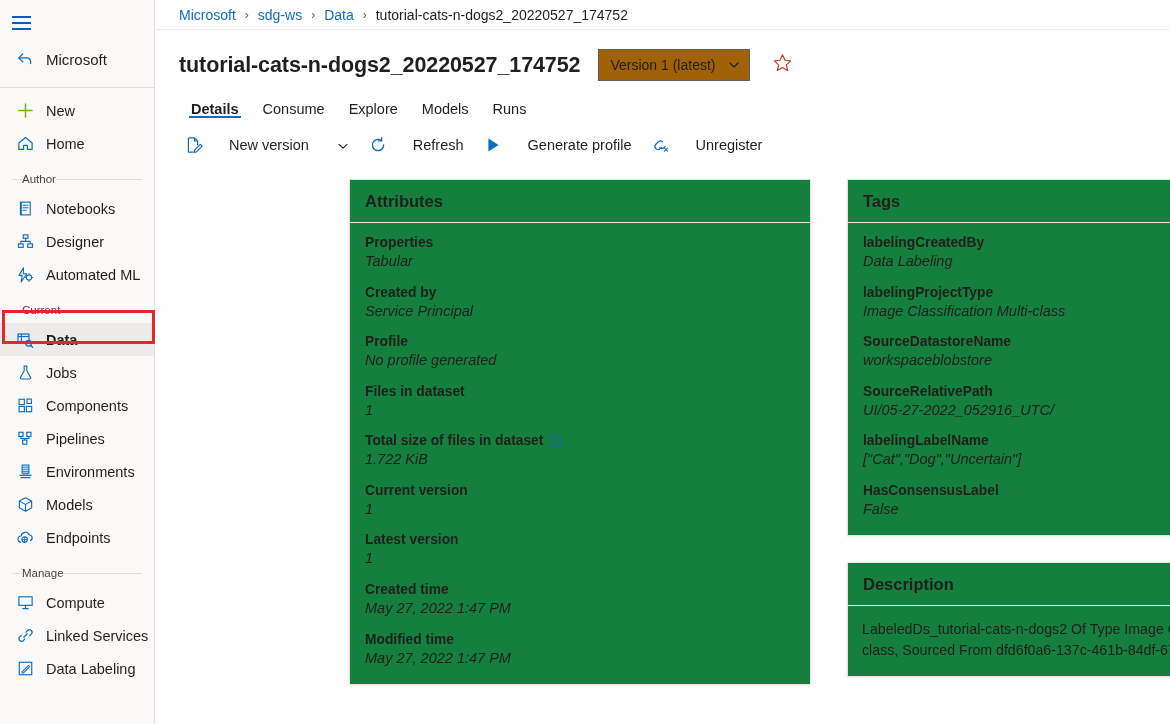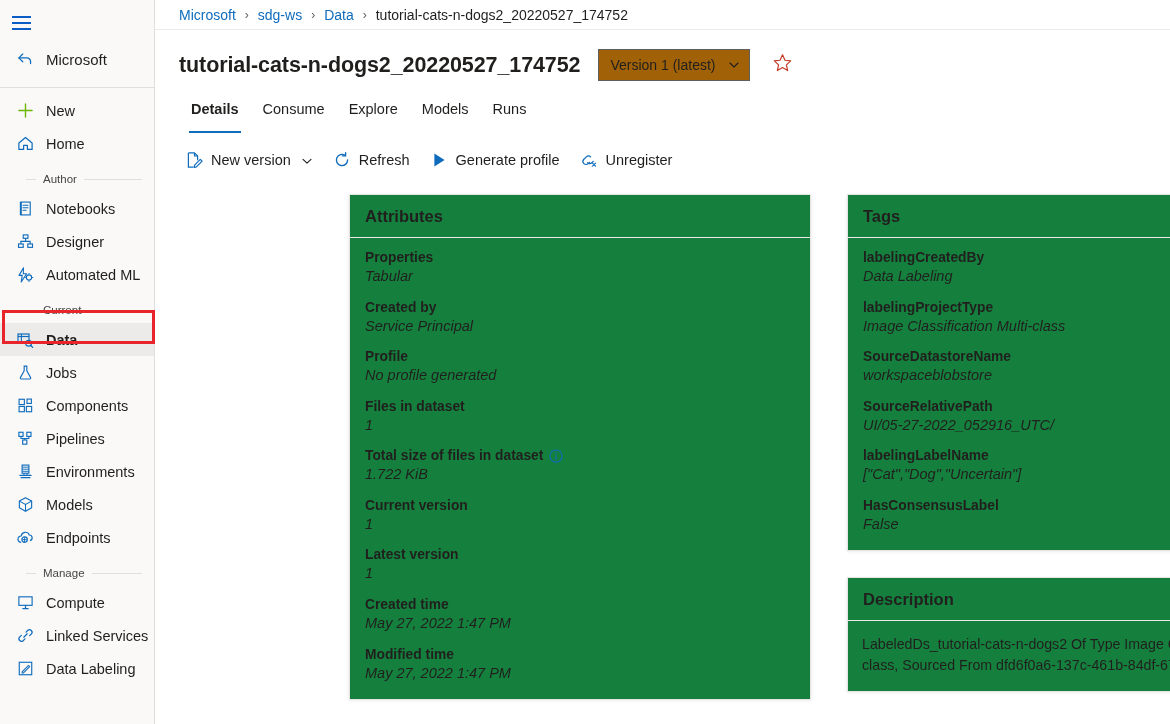--- a/index.html
+++ b/index.html
@@ -32,22 +32,22 @@
   .back-row {
     display: flex; align-items: center; gap: 11px;
     height: 38px; padding-left: 15px;
     cursor: pointer;
   }
   .back-row .lbl { font-size: 15px; color: #201f1e; }
 
   .sb-divider { height: 1px; background: #e1dfdd; margin: 9px 0 0 0; }
 
   .group-head {
-    display: flex; align-items: center; gap: 7px;
-    padding: 0 12px 0 26px;
+    display: flex; align-items: center; 
+    padding: 0 12px 0 12px;
     height: 26px;
     margin-top: 6px;
   }
   .group-head .gtxt { font-size: 11.5px; color: #484644; white-space: nowrap; }
   .group-head .gline { flex: 1; height: 1px; background: #e1dfdd; }
   .group-head .gline.left { flex: 0 0 10px; }
 
   .nav-item {
     display: flex; align-items: center; gap: 11px;
     height: 33px; padding-left: 15px;
@@ -93,35 +93,35 @@
     border: 1px solid #605e5c; background: #a16207;
     padding: 0 9px 0 11px;
     font-size: 14px; color: #201f1e;
     cursor: pointer;
   }
   .star-btn { cursor: pointer; display: flex; align-items: center; justify-content: center; width: 26px; height: 26px; margin-left: 2px;}
 
   .tabs { display: flex; gap: 0; padding-left: 24px; margin-top: 10px; }
   .tab {
     position: relative;
-    padding: 5px 12px 16px 12px;
+    padding: 5px 12px 1px 12px;
     font-size: 14.5px; color: #201f1e; cursor: pointer;
   }
   .tab.active { font-weight: 700; }
   .tab.active::after {
     content: ""; position: absolute; left: 10px; right: 10px; bottom: 0;
     height: 2.5px; background: #0f6cbd;
   }
 
   .toolbar {
     display: flex; align-items: center; gap: 0;
     padding-left: 20px; margin-top: 9px; height: 36px;
   }
   .tb-btn {
-    display: flex; align-items: center; gap: 8px;
+    display: flex; align-items: center; gap: 26px;
     padding: 5px 10px; cursor: pointer; font-size: 14.5px; color: #201f1e;
     height: 32px;
   }
   .tb-ico { width: 18px; height: 18px; display: flex; align-items: center; justify-content: center; }
   .chev-sm { width: 12px; height: 12px; margin-left: 2px; }
 
   .content {
     display: flex; gap: 36px;
     padding: 16px 10px 0 194px;
     flex: 1; min-height: 0;

